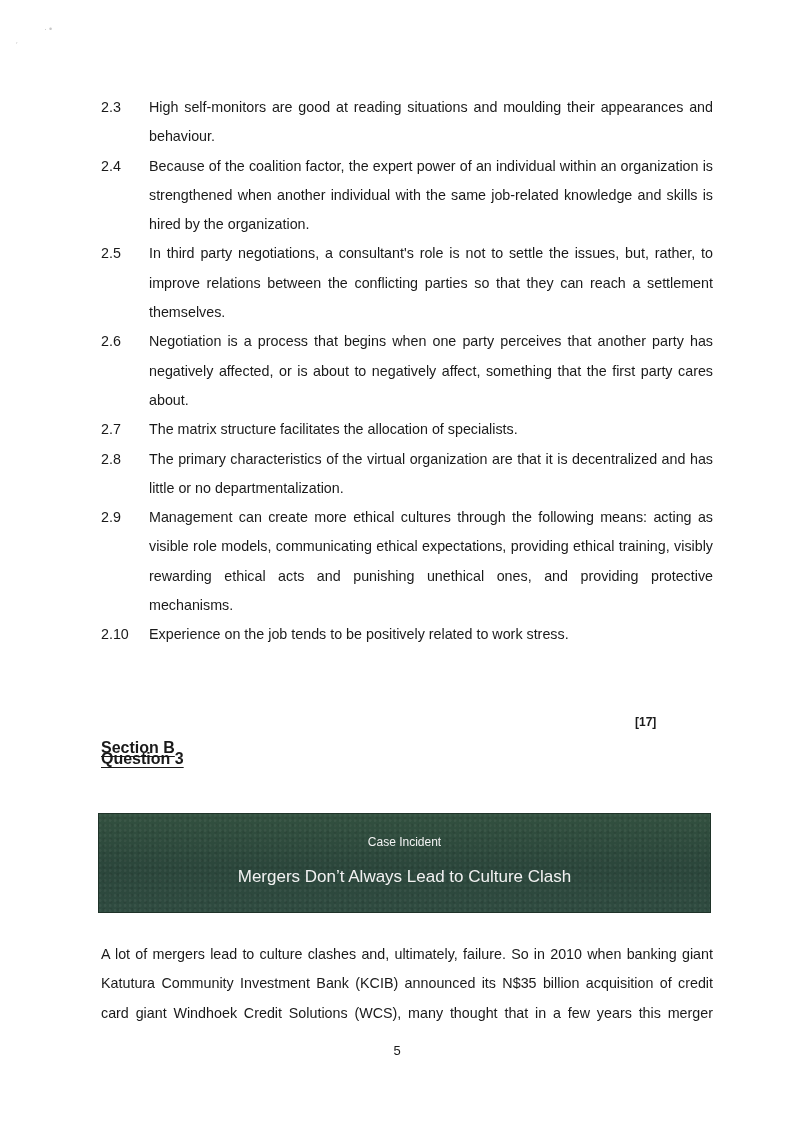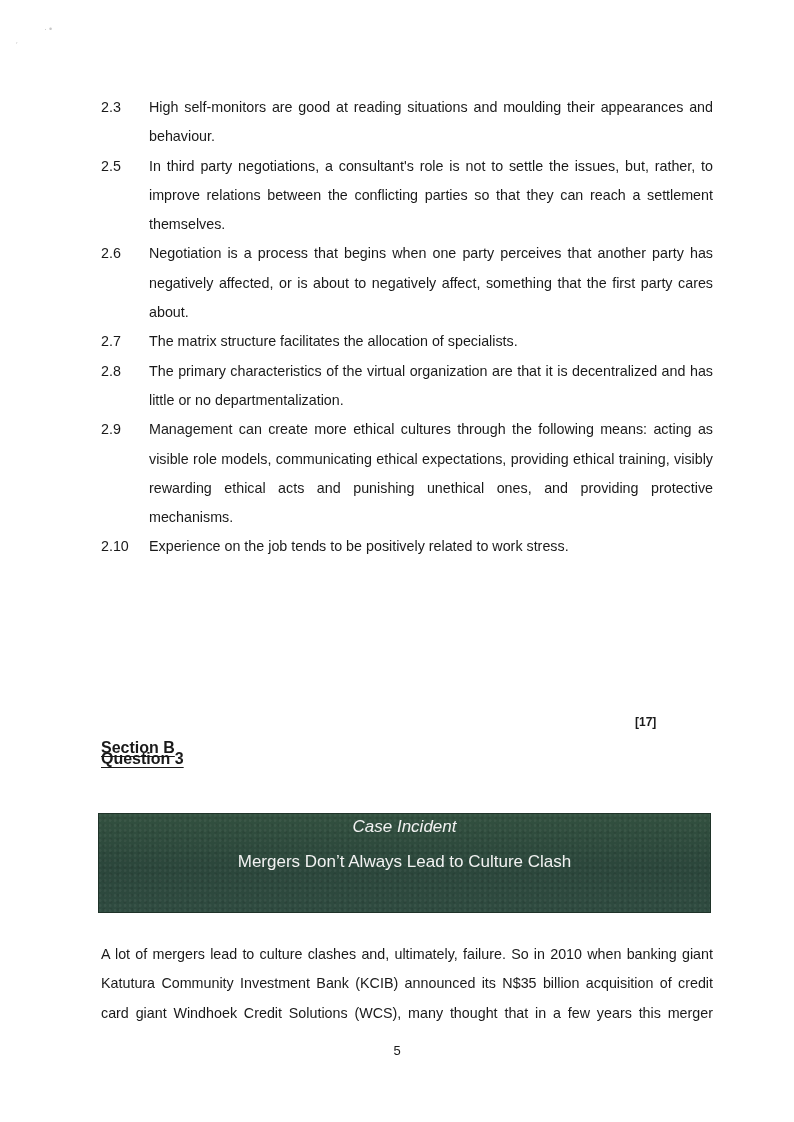--- a/index.html
+++ b/index.html
@@ -23,38 +23,42 @@
     background: #2d4a3f;
     background-image:
       radial-gradient(circle at 20% 30%, rgba(255,255,255,0.05) 0 1px, transparent 2px),
       radial-gradient(circle at 70% 60%, rgba(0,0,0,0.08) 0 1px, transparent 2px),
       linear-gradient(180deg, #32503f 0%, #2b463b 55%, #2f4b40 100%);
     background-size: 5px 5px, 7px 7px, 100% 100%;
     border: 1px solid #1f3329;
     box-sizing: border-box;
     text-align: center; color: #f2f2f2;
   }
-  .case-label { margin-top: 2px; font-size: 17px; line-height: 22px; font-style: italic; }
+  .case-label { margin-top: 17px; font-size: 12px; line-height: 22px; }
   .case-title { margin-top: 13px; font-size: 17px; line-height: 22px; text-align: center; }
   .para {
     position: absolute; left: 101px; top: 940px; width: 612px;
     font-size: 14.3px; line-height: 29.3px; text-align: justify; text-align-last: justify;
   }
   .page-num { position: absolute; left: 0; width: 794px; top: 1043px; text-align: center; font-size: 13px; }
 </style>
 </head>
 <body>
 
 <div class="scan-marks">·•</div>
 <div class="scan-mark-2">′</div>
 
 <div class="items">
   <div class="item">
     <span class="item-num">2.3</span>
     <span class="item-text">High self-monitors are good at reading situations and moulding their appearances and behaviour.</span>
+  </div>
+  <div class="item">
+    <span class="item-num">2.4</span>
+    <span class="item-text">Because of the coalition factor, the expert power of an individual within an organization is strengthened when another individual with the same job-related knowledge and skills is hired by the organization.</span>
   </div>
   <div class="item">
     <span class="item-num">2.5</span>
     <span class="item-text">In third party negotiations, a consultant's role is not to settle the issues, but, rather, to improve relations between the conflicting parties so that they can reach a settlement themselves.</span>
   </div>
   <div class="item">
     <span class="item-num">2.6</span>
     <span class="item-text">Negotiation is a process that begins when one party perceives that another party has negatively affected, or is about to negatively affect, something that the first party cares about.</span>
   </div>
   <div class="item">

